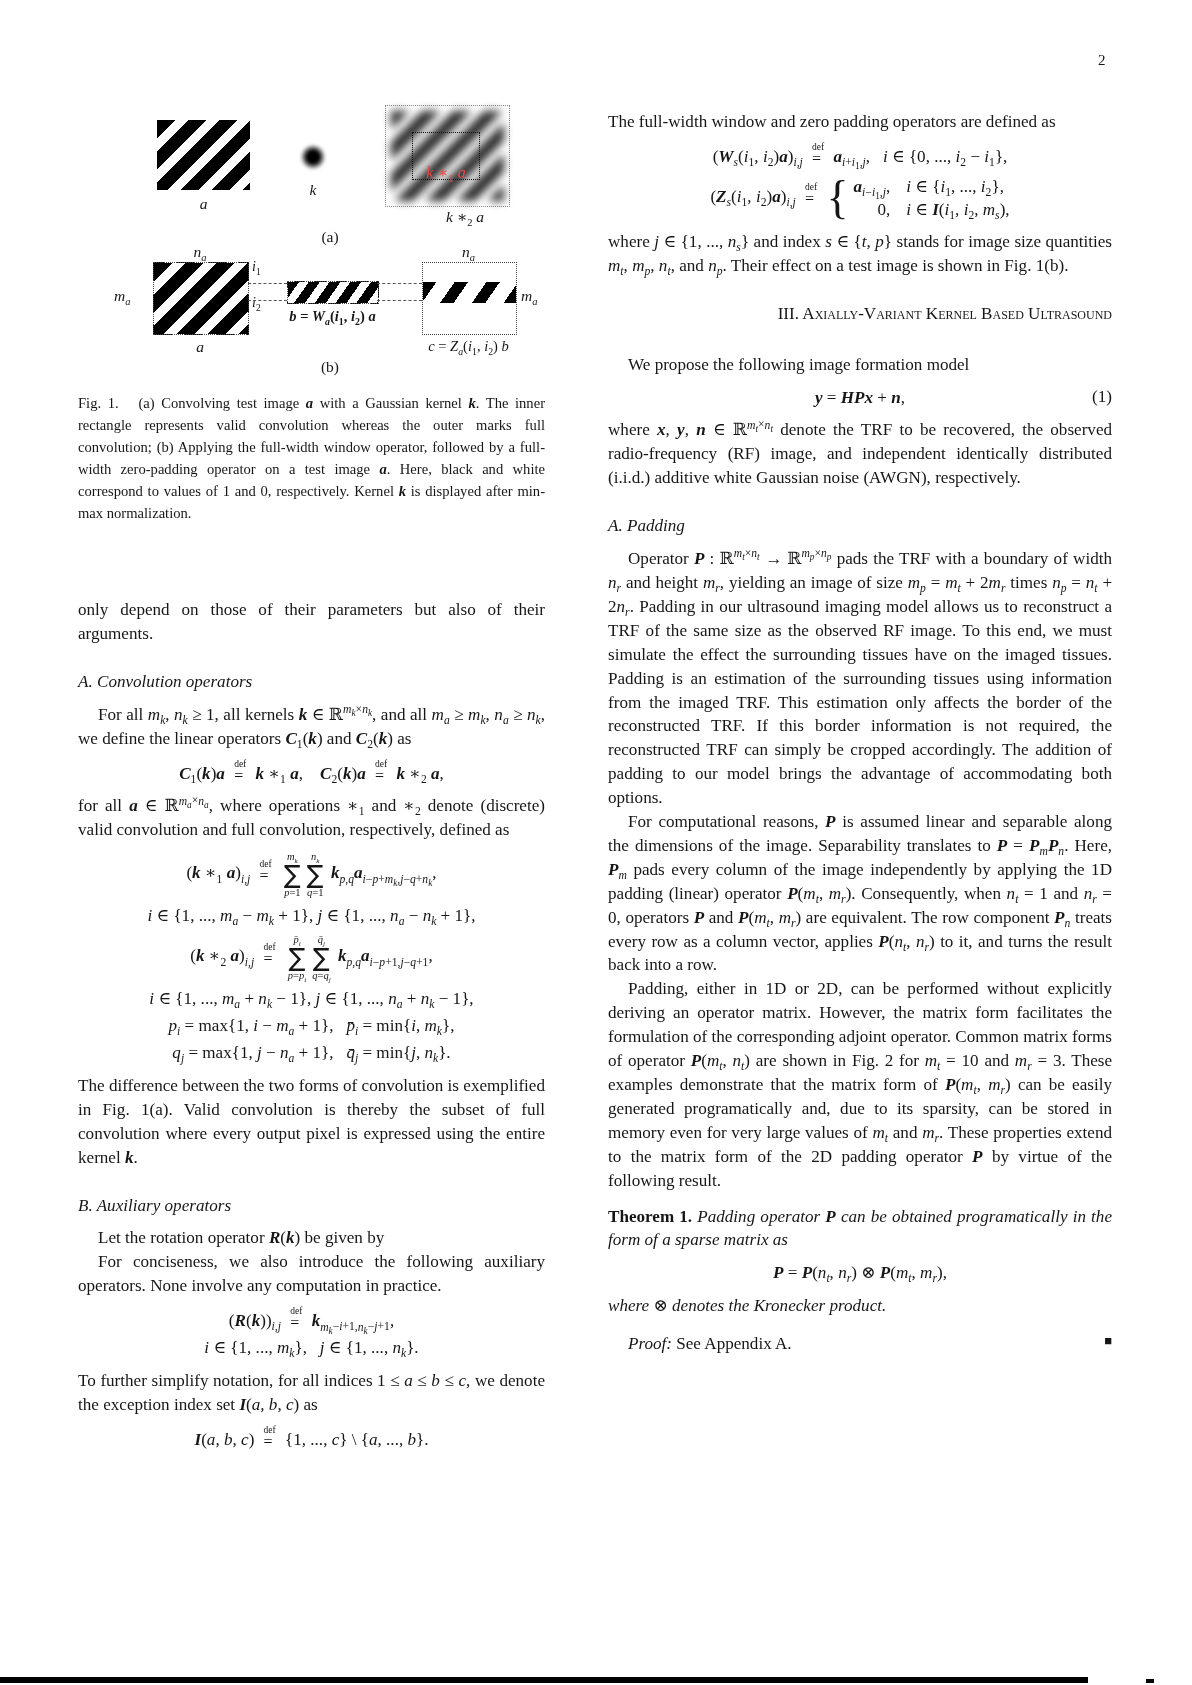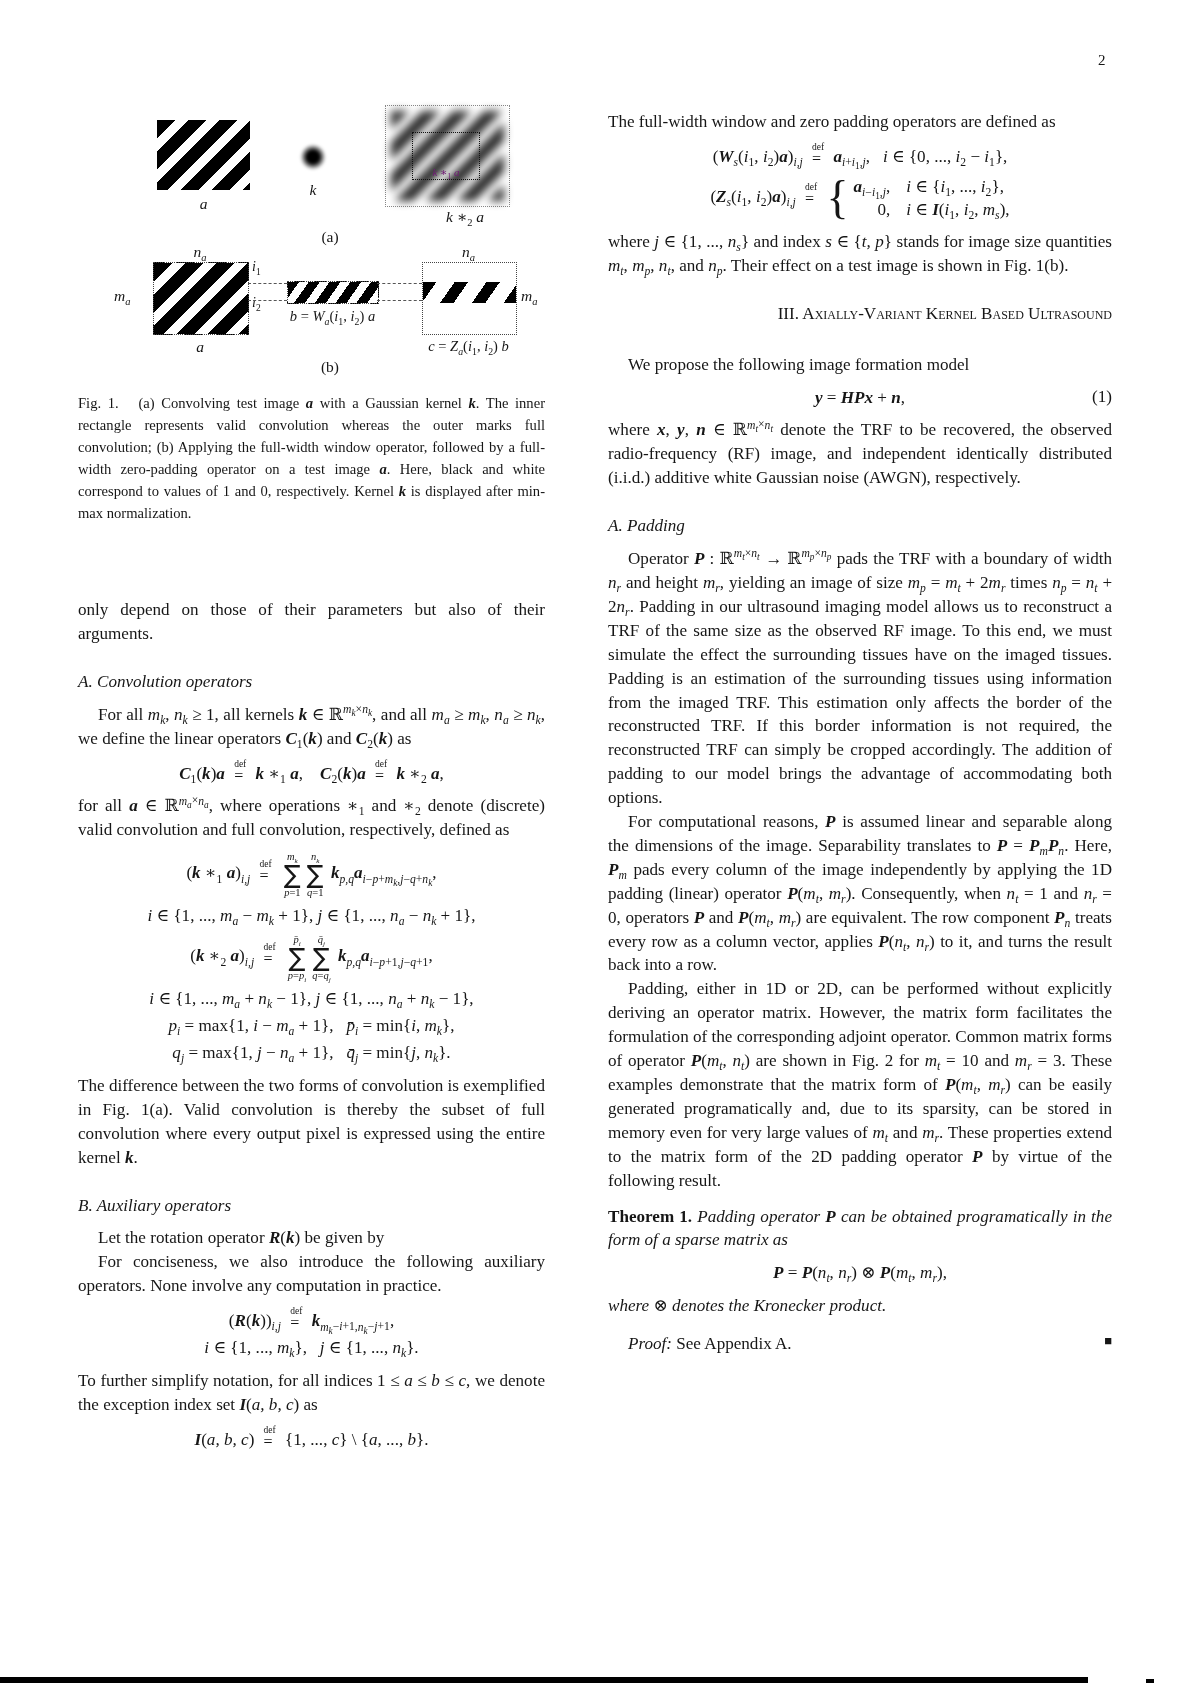--- a/index.html
+++ b/index.html
@@ -50,31 +50,31 @@
   #stripes-a { position:absolute; left:79px; top:25px; width:93px; height:70px; }
   #label-a1 { left:79px; top:100px; width:93px; }
   #blob-k { position:absolute; left:222px; top:49px; width:26px; height:26px;
             background:radial-gradient(circle,#000 0%,#000 32%,rgba(0,0,0,0) 70%); filter:blur(1.5px); }
   #label-k { left:222px; top:86px; width:26px; }
   #conv-outer { position:absolute; left:307px; top:10px; width:123px; height:100px; border:1.5px dotted #888; }
   #conv-blur { position:absolute; left:5px; top:5px; right:5px; bottom:5px;
                background:repeating-linear-gradient(135deg,rgba(25,25,25,0.92) 0 13px,rgba(255,255,255,0.05) 13px 22px);
                filter:blur(4.5px); }
   #conv-inner { position:absolute; left:26px; top:26px; width:66px; height:46px; border:1.5px dotted #111; }
-  #label-conv-valid { left:0; right:0; bottom:-2px; text-align:center; font-size:11px; color:#701a75; }
+  #label-conv-valid { left:0; right:0; bottom:-2px; text-align:center; font-size:16px; color:#ef4444; }
   #label-conv-full { left:348px; top:113px; width:78px; text-align:center; }
   #label-tag-a { left:38px; top:133px; width:428px; }
   #b-left-rect { position:absolute; left:75px; top:167px; width:94px; height:71px; }
   #b-na-left { left:75px; top:148px; width:94px; }
   #b-ma-left { left:36px; top:192px; }
   #b-i1 { left:174px; top:163px; font-size:14px; }
   #b-i2 { left:174px; top:199px; font-size:14px; }
   #b-a-label { left:75px; top:243px; width:94px; }
   #b-strip { position:absolute; left:209px; top:186px; width:90px; height:21px; }
-  #b-blabel { left:183px; top:213px; width:143px; font-size:14.5px; }
+  #b-blabel { left:183px; top:213px; width:143px; font-size:14.5px;font-weight:bold; }
   #b-right-rect { position:absolute; left:344px; top:167px; width:93px; height:71px; background:#fff; }
   #b-band { position:absolute; left:0; top:19px; width:100%; height:21px; }
   #b-na-right { left:344px; top:148px; width:93px; }
   #b-ma-right { left:443px; top:192px; }
   #b-clabel { left:337px; top:243px; width:107px; font-size:14.5px;text-align:center; }
   #label-tag-b { left:38px; top:263px; width:428px; }
   #dash-l1 { left:170px; top:188px; width:39px; }
   #dash-l2 { left:170px; top:205px; width:39px; }
   #dash-r1 { left:299px; top:188px; width:45px; }
   #dash-r2 { left:299px; top:205px; width:45px; }

